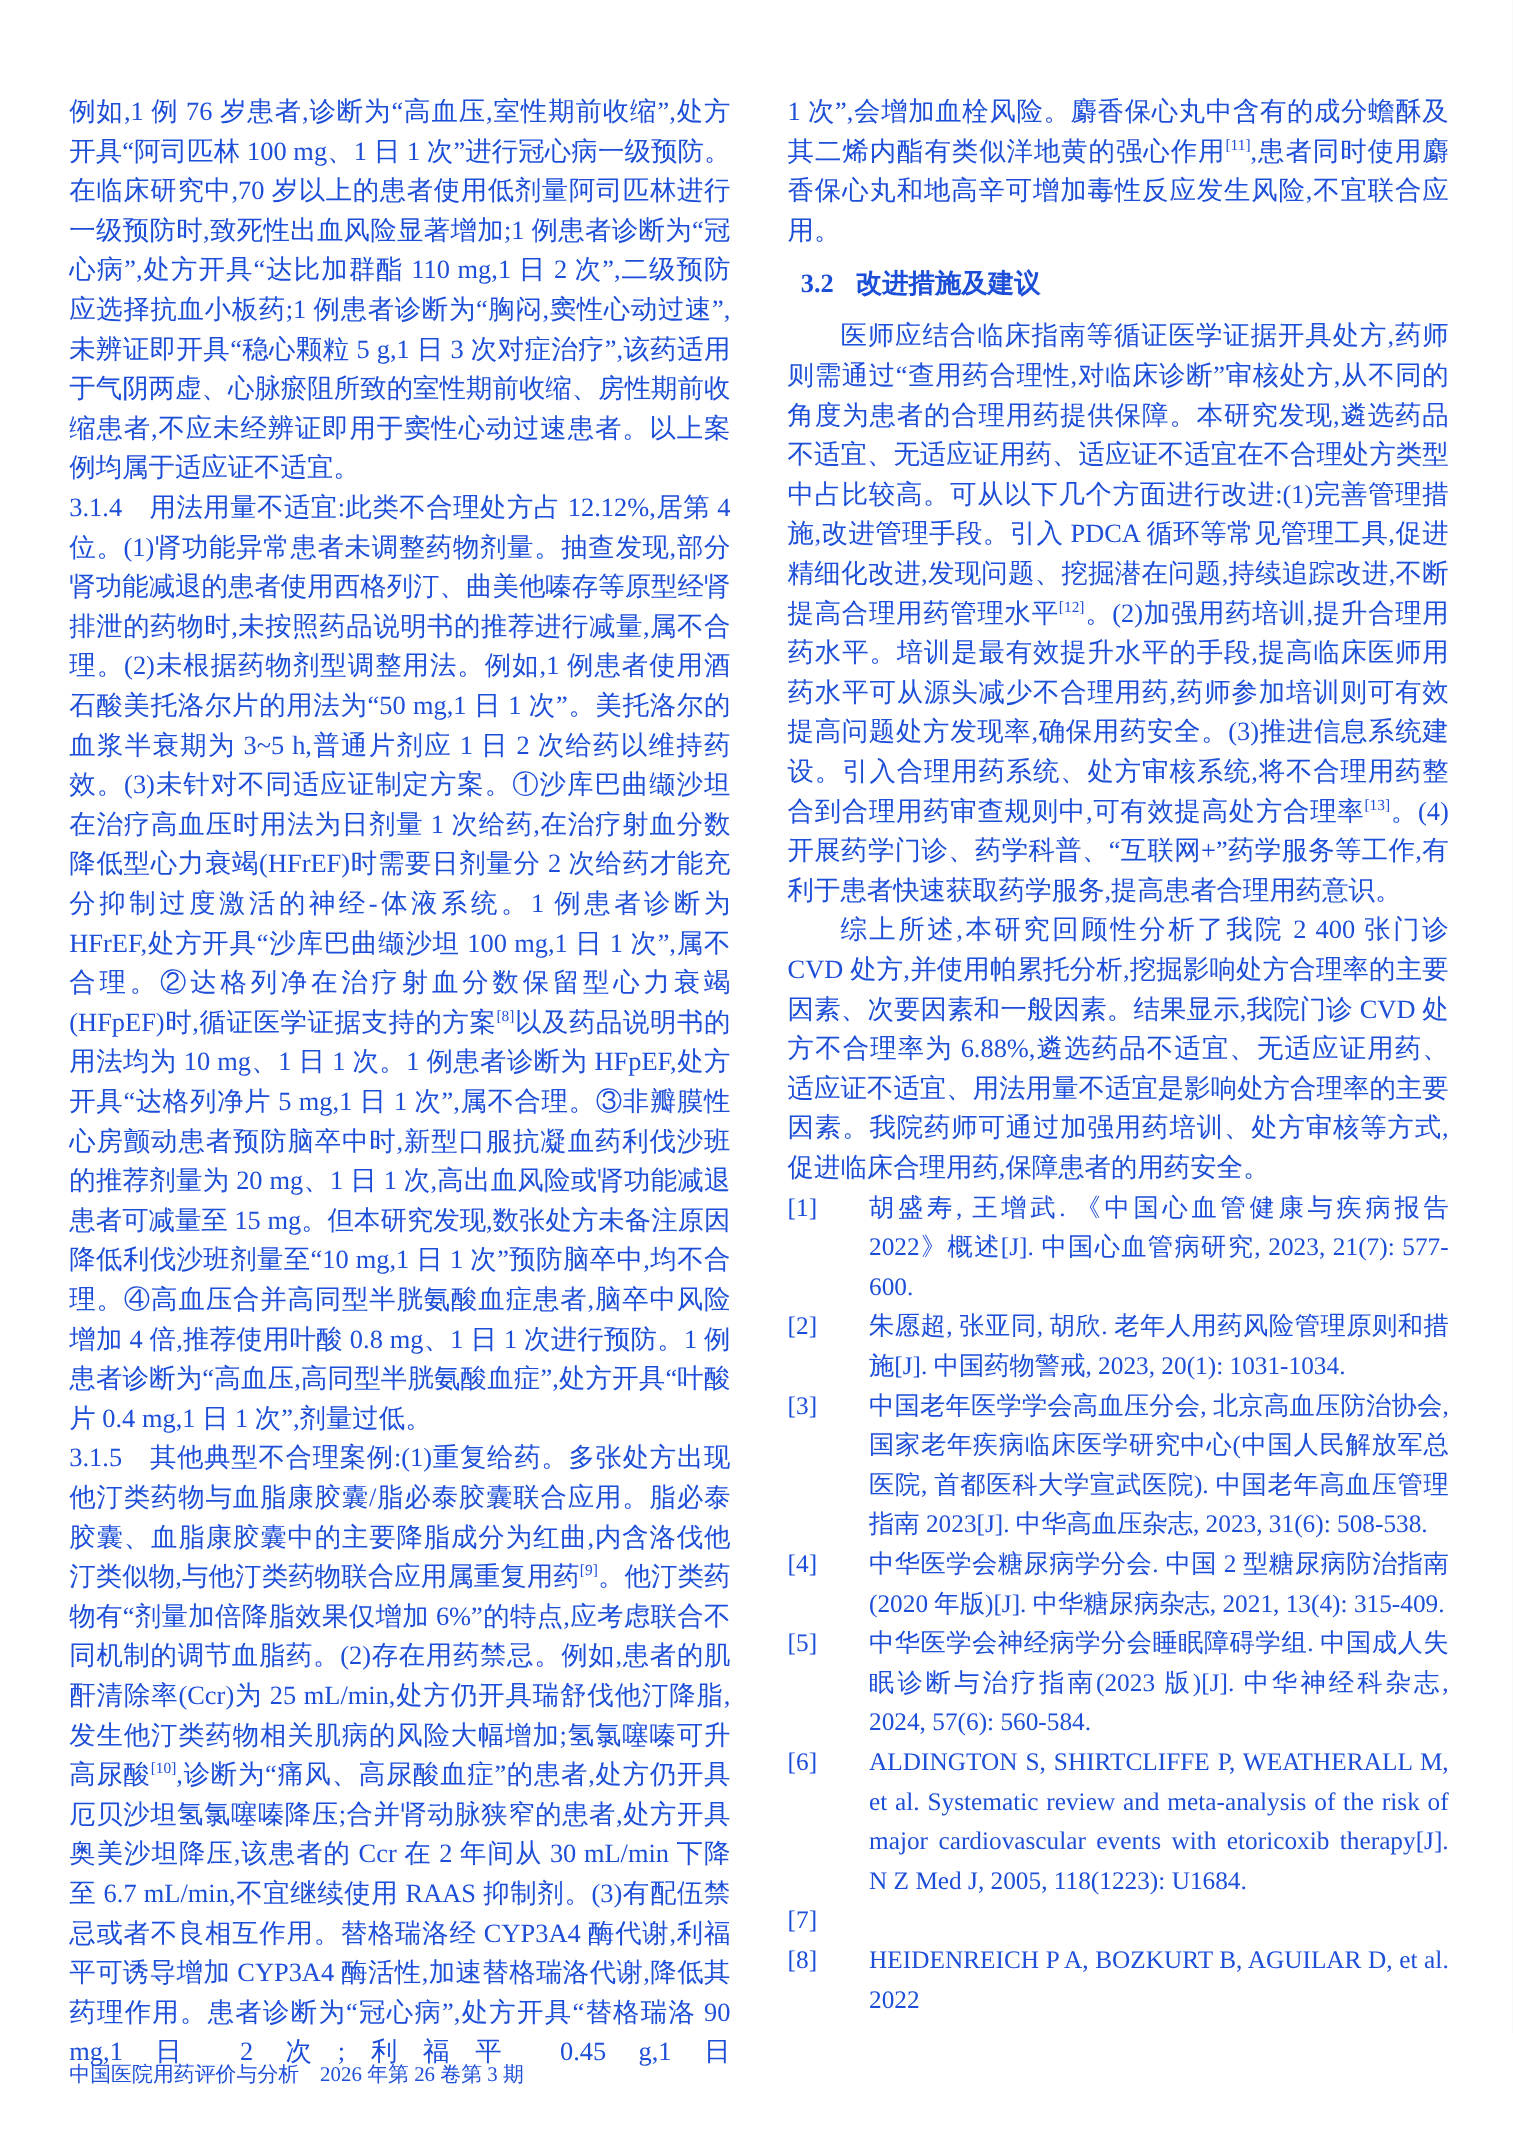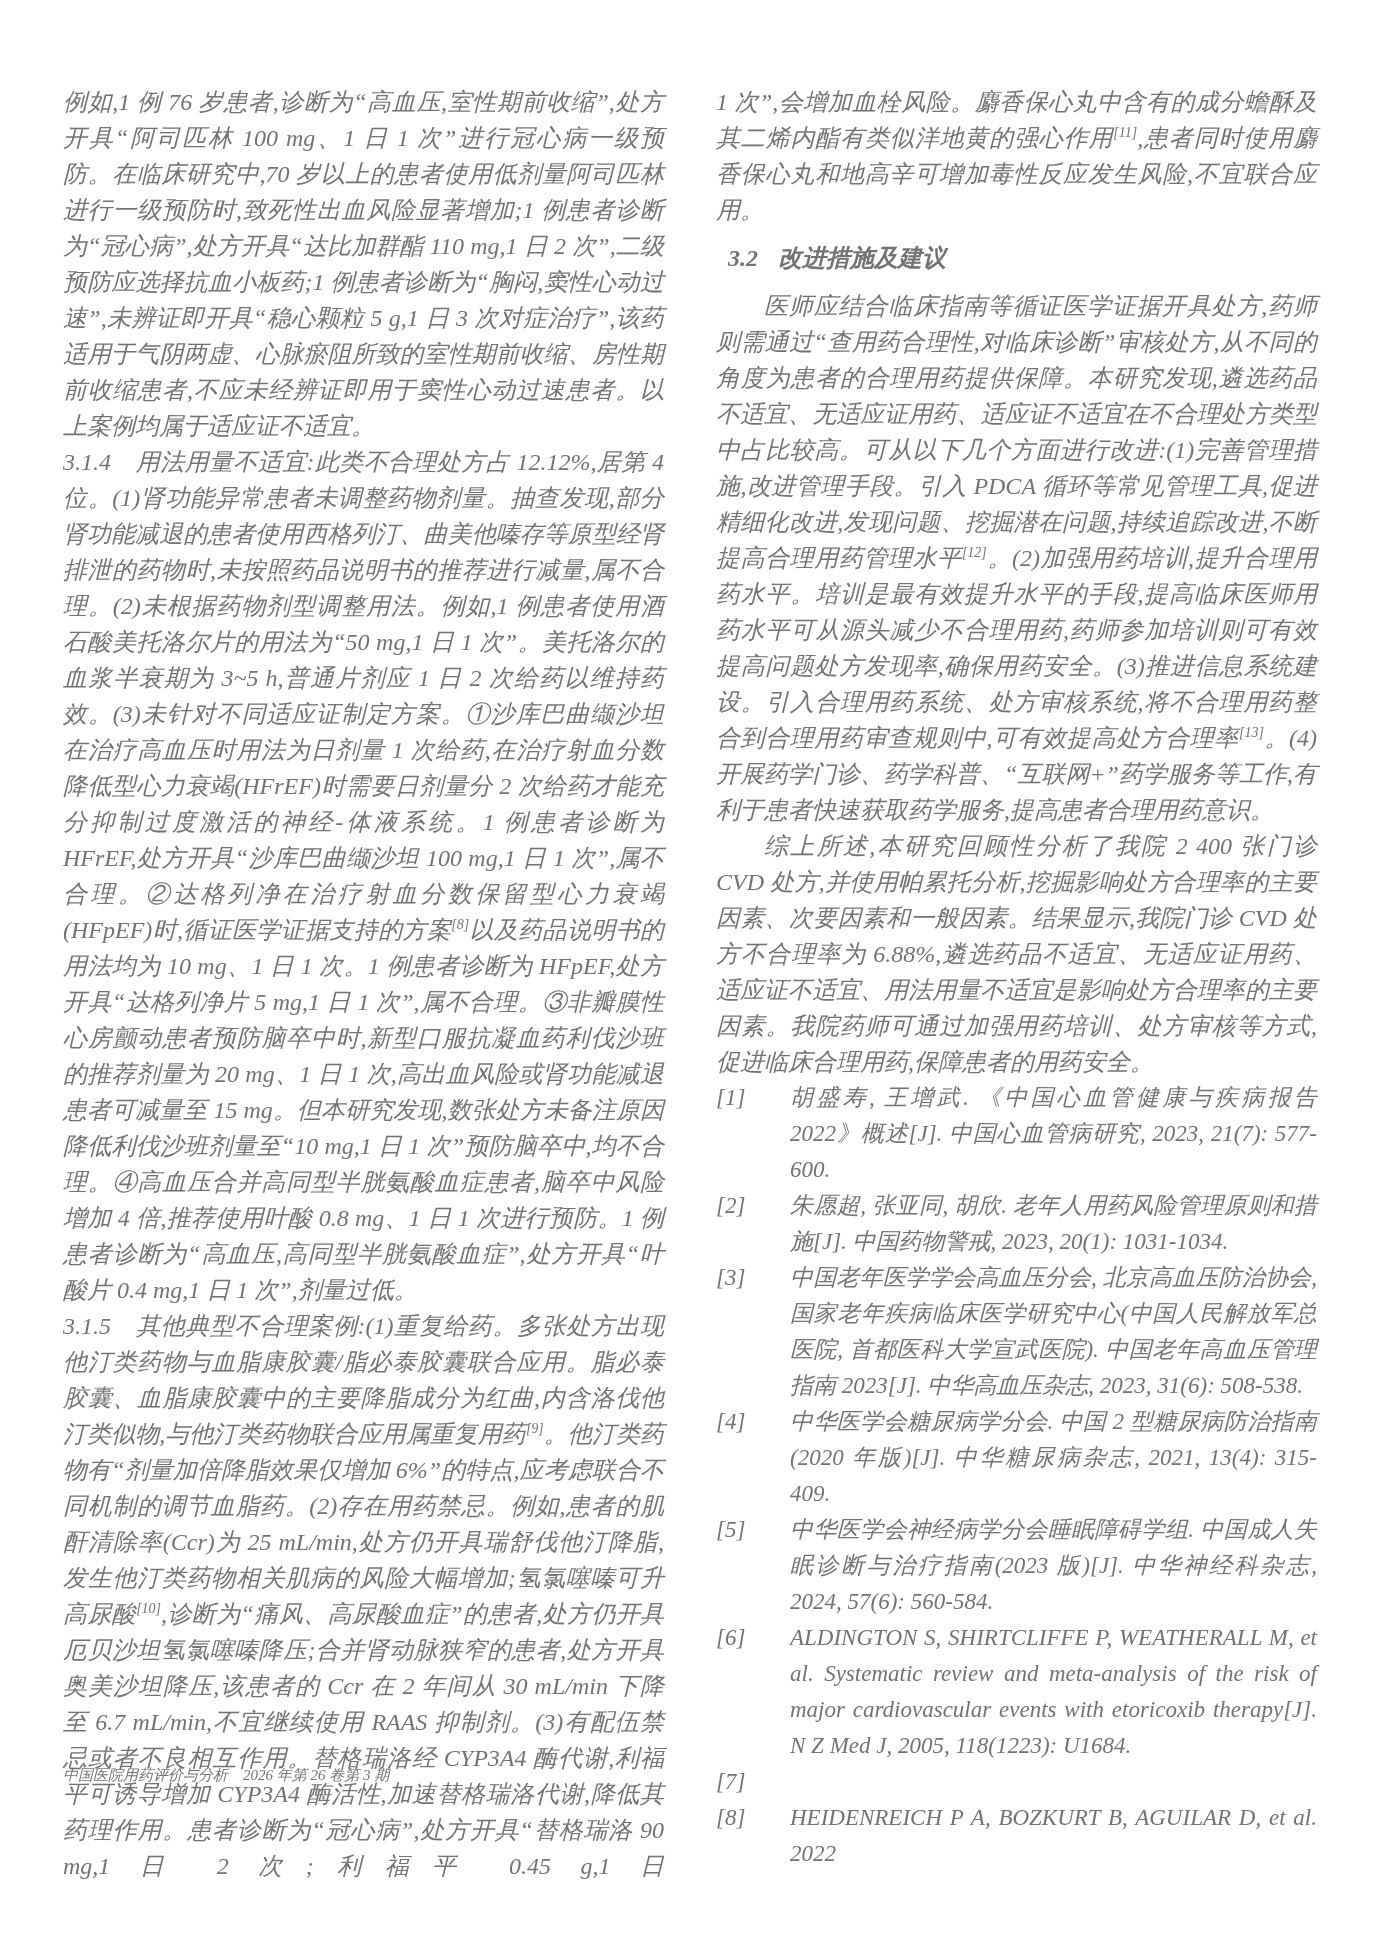--- a/index.html
+++ b/index.html
@@ -3,23 +3,22 @@
 <meta charset="utf-8">
 <style>
   html,body { margin:0; padding:0; }
   body { background:#e8e8e8; }
   .page {
     position:relative;
     width:1375px; height:1940px;
     margin:0 auto;
     background:#ffffff;
     font-family:"Liberation Serif","DejaVu Serif",serif;
-    color:#737373;
+    color:#1d4ed8;
     overflow:hidden;
-    font-style:italic;
   }
   .columns {
     position:absolute;
     top:84px; left:63px; right:58px;
     display:flex;
     gap:52px;
   }
   .col { width:601px; flex:none; }
   .body {
     font-size:24px;
@@ -49,24 +48,24 @@
   }
   .ref {
     display:flex;
     font-size:23px;
     line-height:36px;
   }
   .ref-num { flex:none; width:74px; }
   .ref-text { flex:1; text-align:justify; margin:0; }
   .footer {
     position:absolute;
-    left:63px; right:58px; top:1760px;
+    left:63px; right:58px; top:1872px;
     display:flex;
     justify-content:space-between;
-    font-size:15px;
+    font-size:19px;
     line-height:30px;
   }
 </style>
 </head>
 <body>
 
 <div class="page">
   <div class="columns">
 
     <div class="col">

